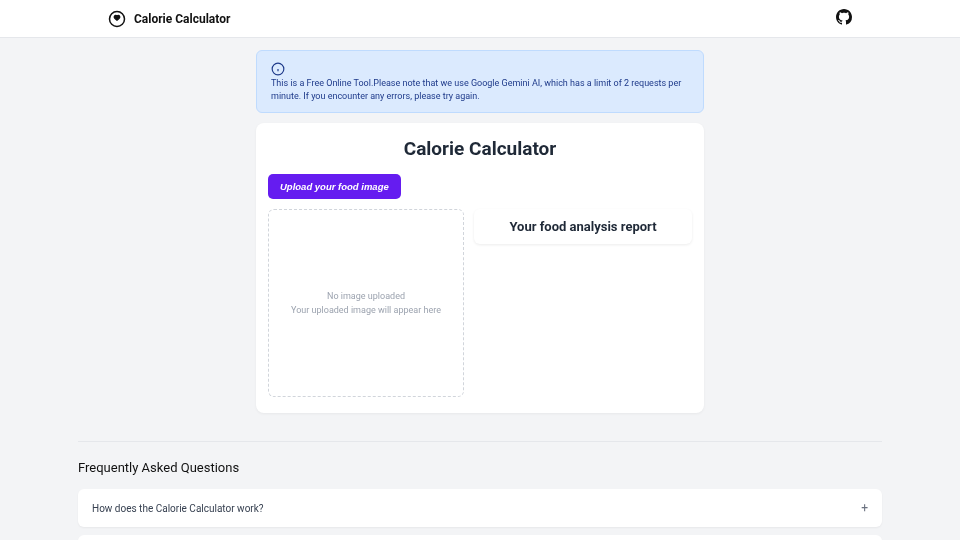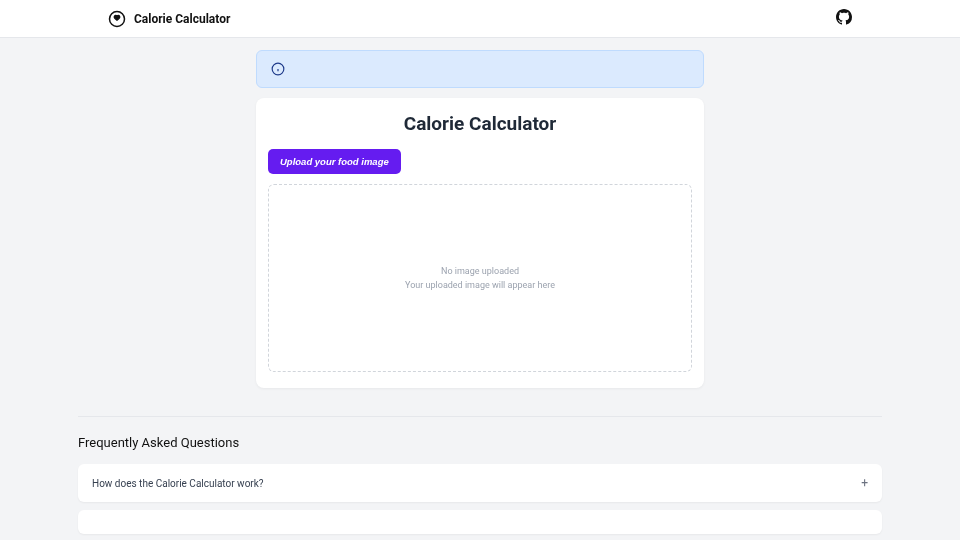--- a/index.html
+++ b/index.html
@@ -185,30 +185,34 @@
 
 <div class="main">
   <div class="info-banner">
     <div class="info-icon">
       <svg viewBox="0 0 24 24" width="14" height="14" fill="none" stroke="#1e3a8a" stroke-width="2">
         <circle cx="12" cy="12" r="10"></circle>
         <line x1="12" y1="16" x2="12" y2="12"></line>
         <line x1="12" y1="8" x2="12.01" y2="8"></line>
       </svg>
     </div>
+    <div class="info-text">This is a Free Online Tool.Please note that we use Google Gemini AI, which has a limit of 2 requests per minute. If you encounter any errors, please try again.</div>
   </div>
 
   <div class="card">
     <h1 class="card-title">Calorie Calculator</h1>
     <button class="upload-btn">Upload your food image</button>
     <div class="card-body">
       <div class="dropzone">
         <div class="dropzone-text1">No image uploaded</div>
         <div class="dropzone-text2">Your uploaded image will appear here</div>
       </div>
+      <div class="report-panel">
+        <div class="report-title">Your food analysis report</div>
+      </div>
     </div>
   </div>
 
   <div class="faq-section">
     <hr class="faq-divider">
     <h2 class="faq-heading">Frequently Asked Questions</h2>
     <div class="faq-item">
       <span class="faq-question">How does the Calorie Calculator work?</span>
       <span class="faq-plus">+</span>
     </div>

